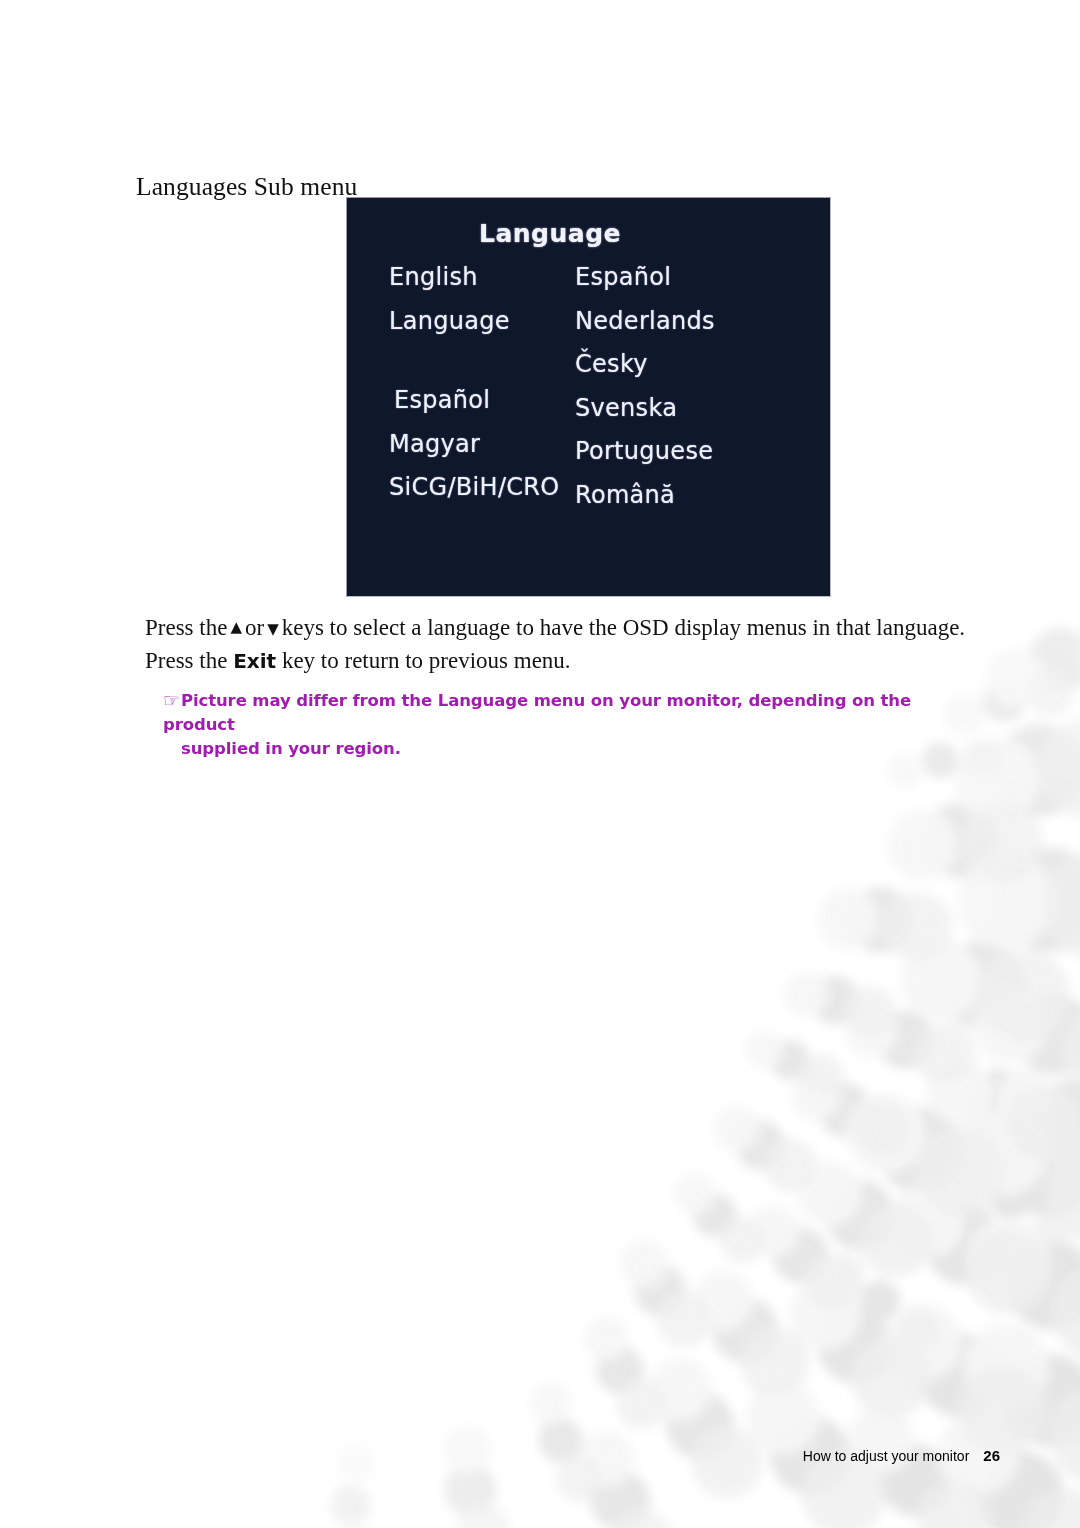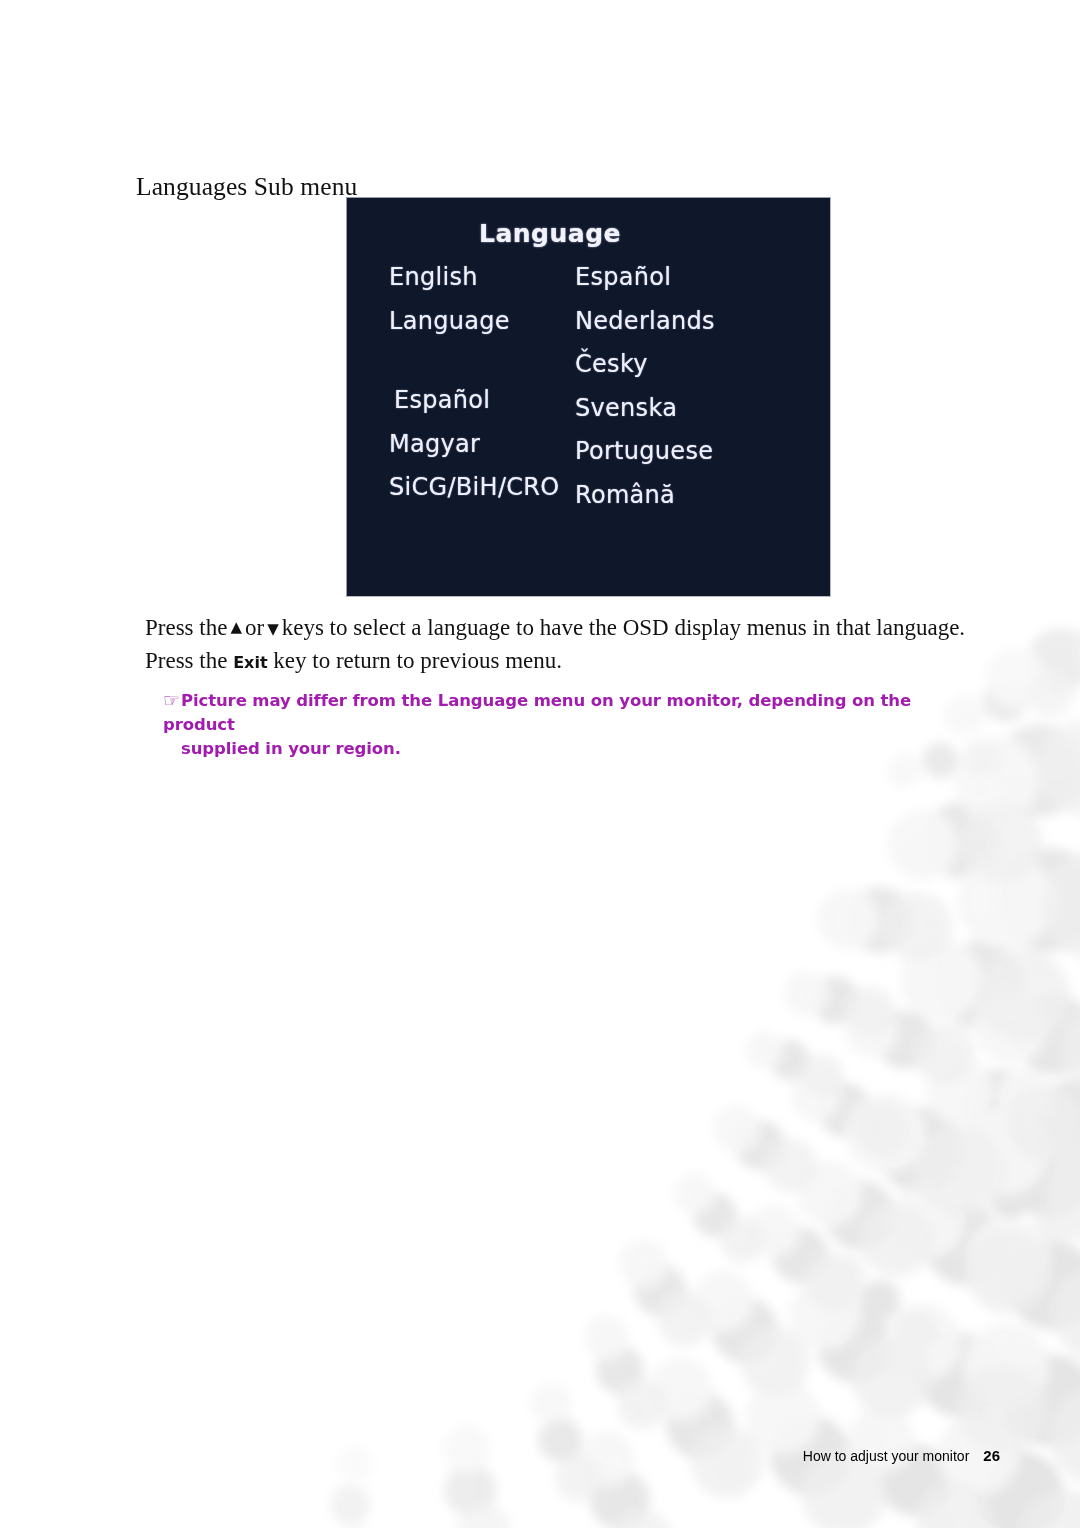--- a/index.html
+++ b/index.html
@@ -117,21 +117,21 @@
   .body-text .tri {
     font-family: "DejaVu Sans", sans-serif;
     font-size: 15px;
     vertical-align: 3px;
     padding: 0 3px;
   }
   .body-text .tri.down { vertical-align: 1px; }
   .key-exit {
     font-family: "DejaVu Sans", sans-serif;
     font-weight: bold;
-    font-size: 16px;
+    font-size: 20px;
   }
 
   
   .note {
     position: absolute;
     left: 163px;
     top: 688px;
     width: 790px;
     font-family: "DejaVu Sans", sans-serif;
     font-weight: bold;

